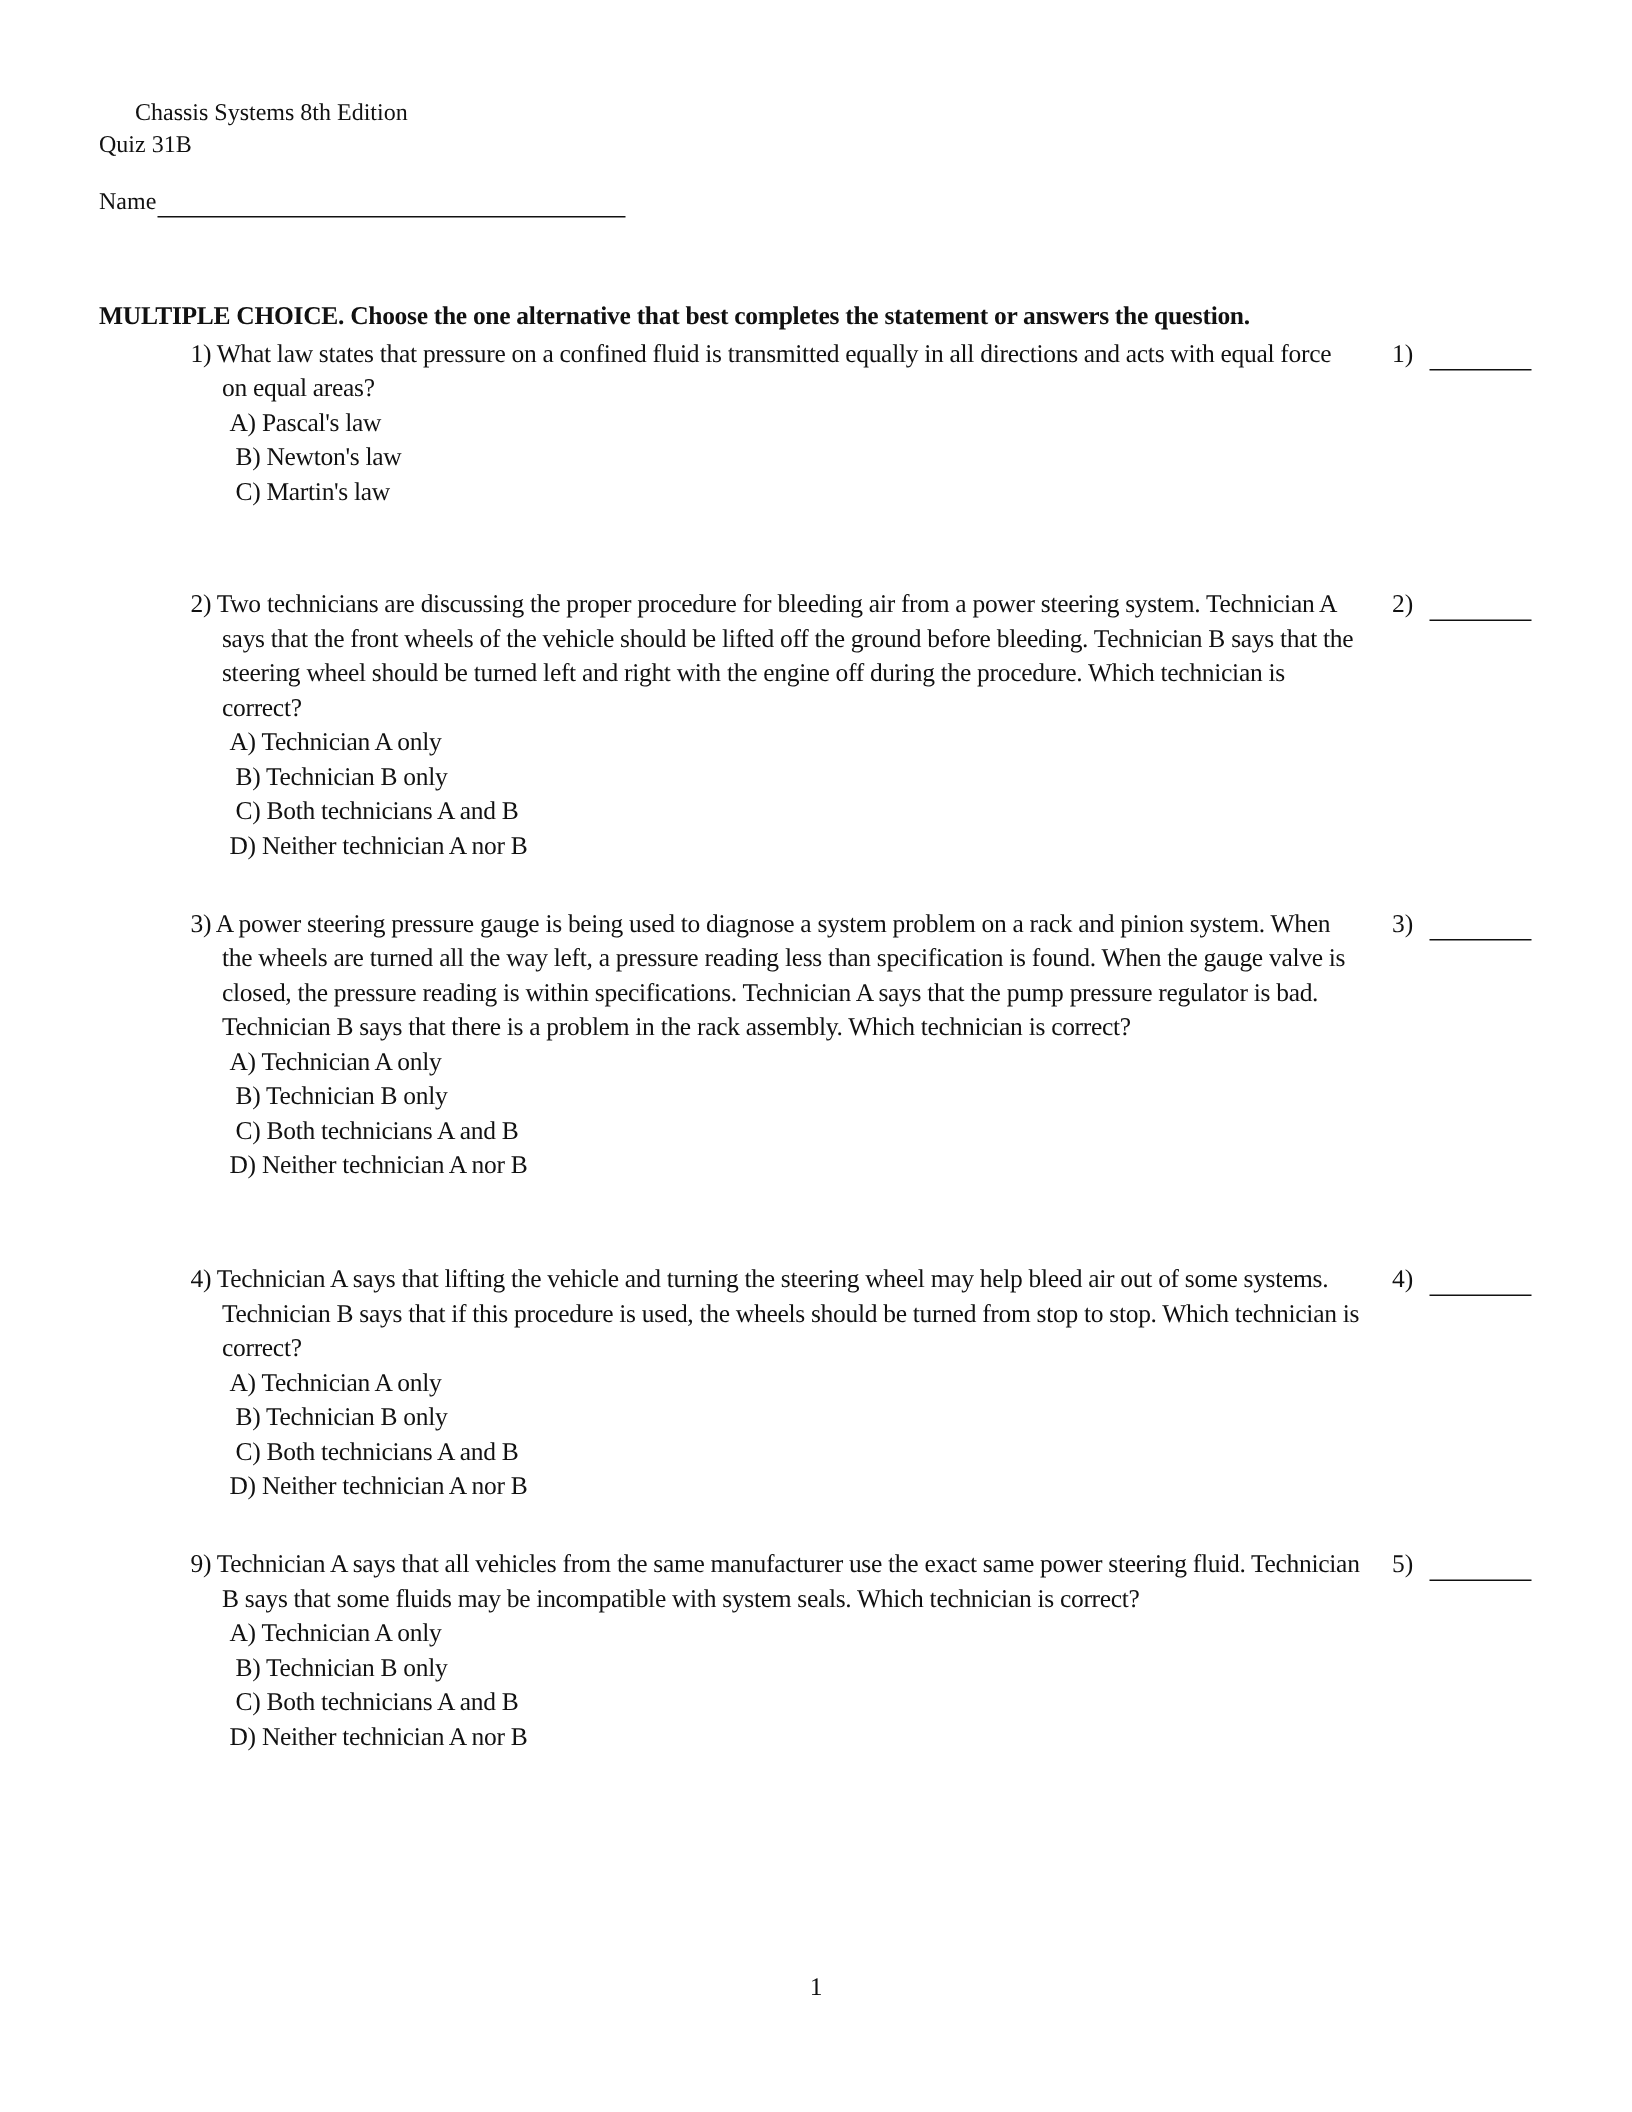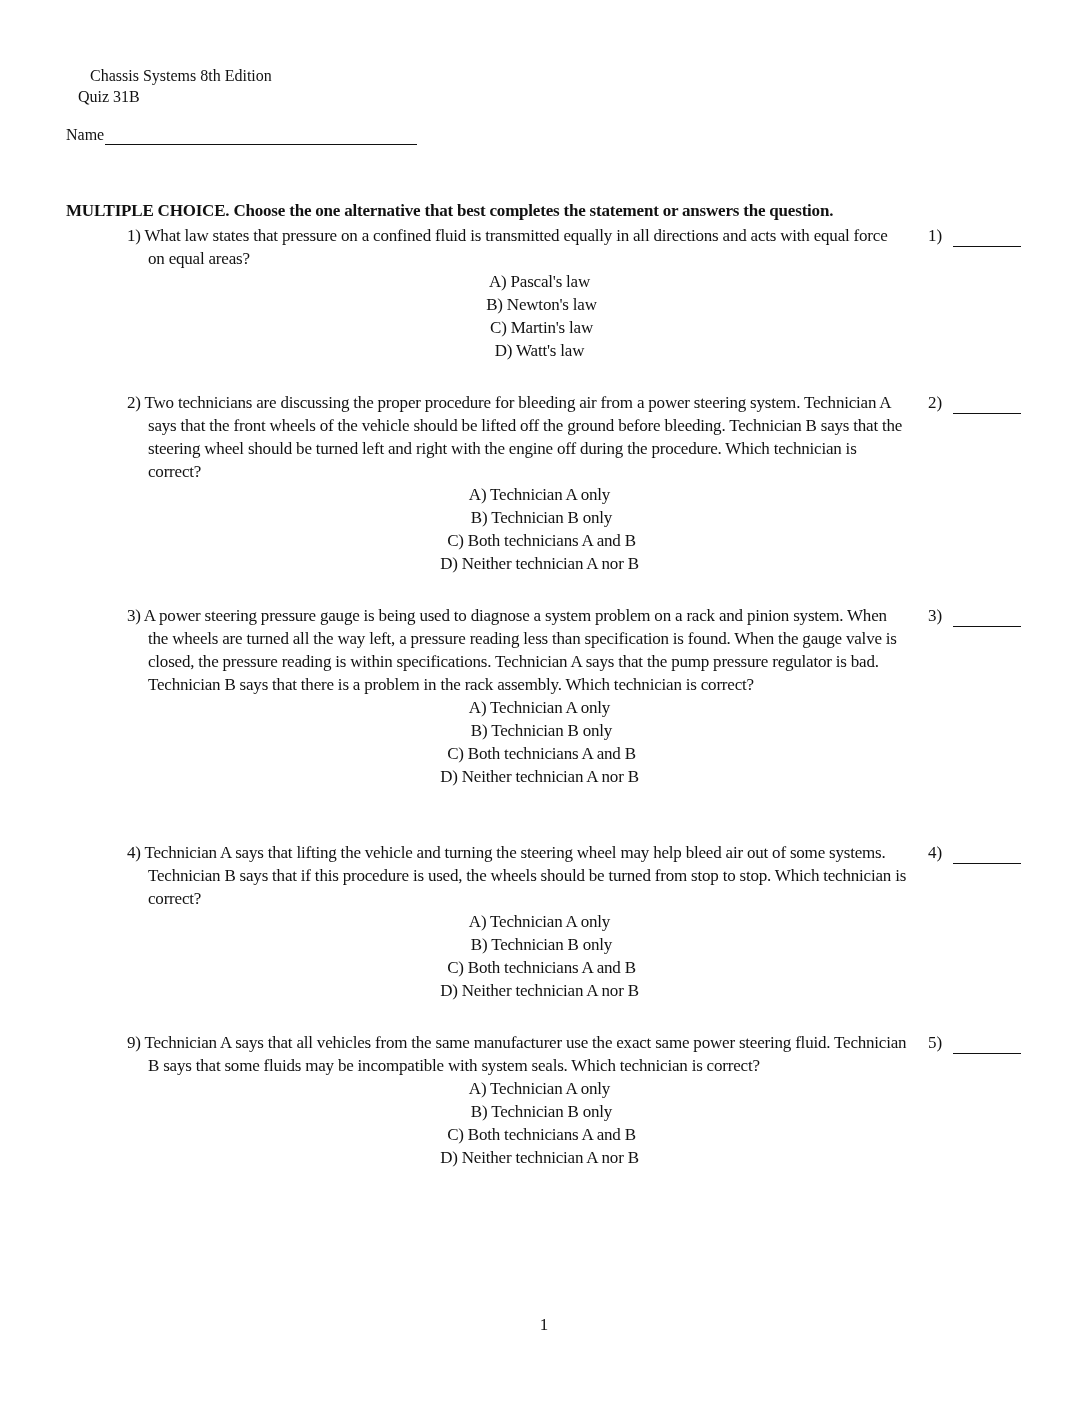--- a/index.html
+++ b/index.html
@@ -2,33 +2,33 @@
 <html><head>
 <meta charset="utf-8">
 <style>
   html, body { margin: 0; padding: 0; background: #ffffff; }
   body {
     width: 1088px; height: 1408px; position: relative; overflow: hidden;
     font-family: "Liberation Serif", "DejaVu Serif", serif; color: #111;
   }
   .hdr { position: absolute; left: 66px; font-size: 16px; line-height: 20px; }
   #doc-title { top: 66px; margin-left: 24px; }
-  #quiz-id { top: 87px; margin-left: 12px; }
+  #quiz-id { top: 87px; }
   #name-row { top: 125px; display: flex; align-items: center; }
   .name-line { display: inline-block; width: 312px; border-bottom: 1px solid #111; height: 18px; margin-left: 1px; }
   #instructions {
     position: absolute; left: 66px; top: 201px; font-size: 17px; font-weight: bold;
     letter-spacing: -0.2px; white-space: nowrap;
   }
   .question {
     position: absolute; left: 127px; width: 780px;
     font-size: 17px; line-height: 23px; letter-spacing: -0.2px;
   }
   .q-stem { padding-left: 21px; text-indent: -21px; }
-  .choices { margin-left: 45px; text-align: center; }
+  .choices { margin-left: 26px; }
   .choice { white-space: nowrap; }
   .choice.indent { padding-left: 4px; }
   .answer-slot {
     position: absolute; left: 928px; font-size: 17px; line-height: 23px; display: flex; align-items: flex-end;
   }
   .answer-blank { display: inline-block; width: 68px; border-bottom: 1px solid #111; margin-left: 11px; height: 14px; }
   #page-number { position: absolute; top: 1315px; left: 0; width: 1088px; text-align: center; font-size: 17px; }
 </style>
 </head>
 <body>
@@ -41,21 +41,20 @@
 </div>
 
 <div id="instructions">MULTIPLE CHOICE.  Choose the one alternative that best completes the statement or answers the question.</div>
 
 <div class="question" style="top:224px">
   <div class="q-stem">1) What law states that pressure on a confined fluid is transmitted equally in all directions and acts with equal force on equal areas?</div>
   <div class="choices">
     <div class="choice">A) Pascal's law</div>
     <div class="choice indent">B) Newton's law</div>
     <div class="choice indent">C) Martin's law</div>
-    <div class="choice">D) Watt's law</div>
   </div>
 </div>
 <div class="answer-slot" style="top:224px">
   <span>1)</span>
   <span class="answer-blank"></span>
 </div>
 
 <div class="question" style="top:391px">
   <div class="q-stem">2) Two technicians are discussing the proper procedure for bleeding air from a power steering system. Technician A says that the front wheels of the vehicle should be lifted off the ground before bleeding. Technician B says that the steering wheel should be turned left and right with the engine off during the procedure. Which technician is correct?</div>
   <div class="choices">

